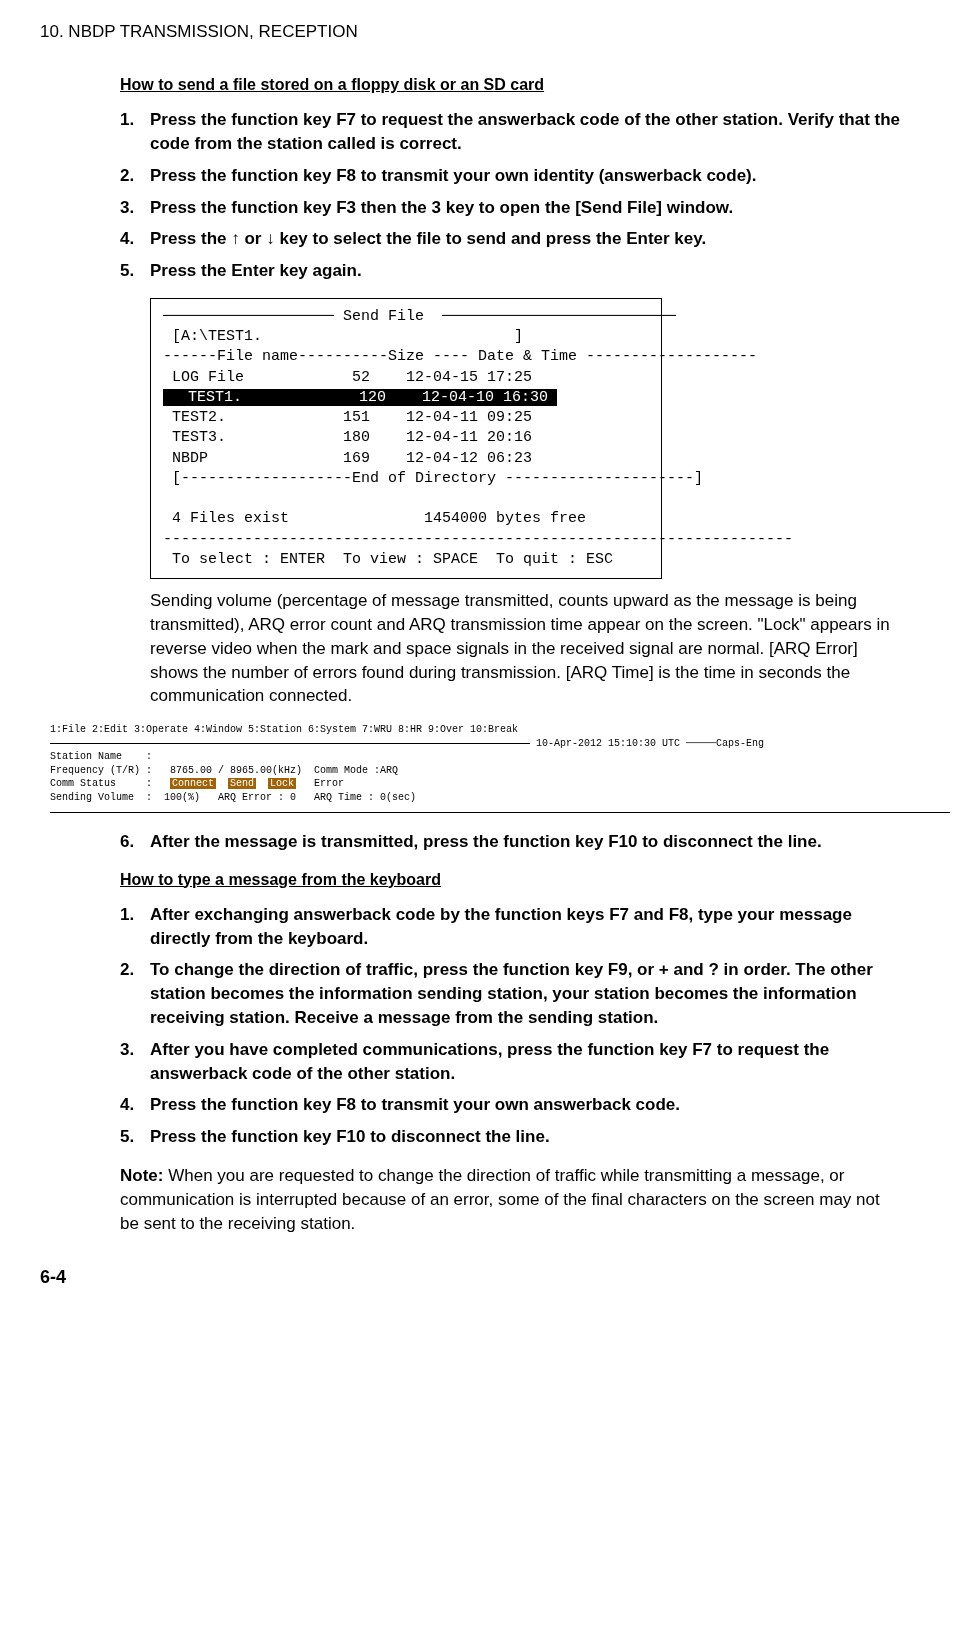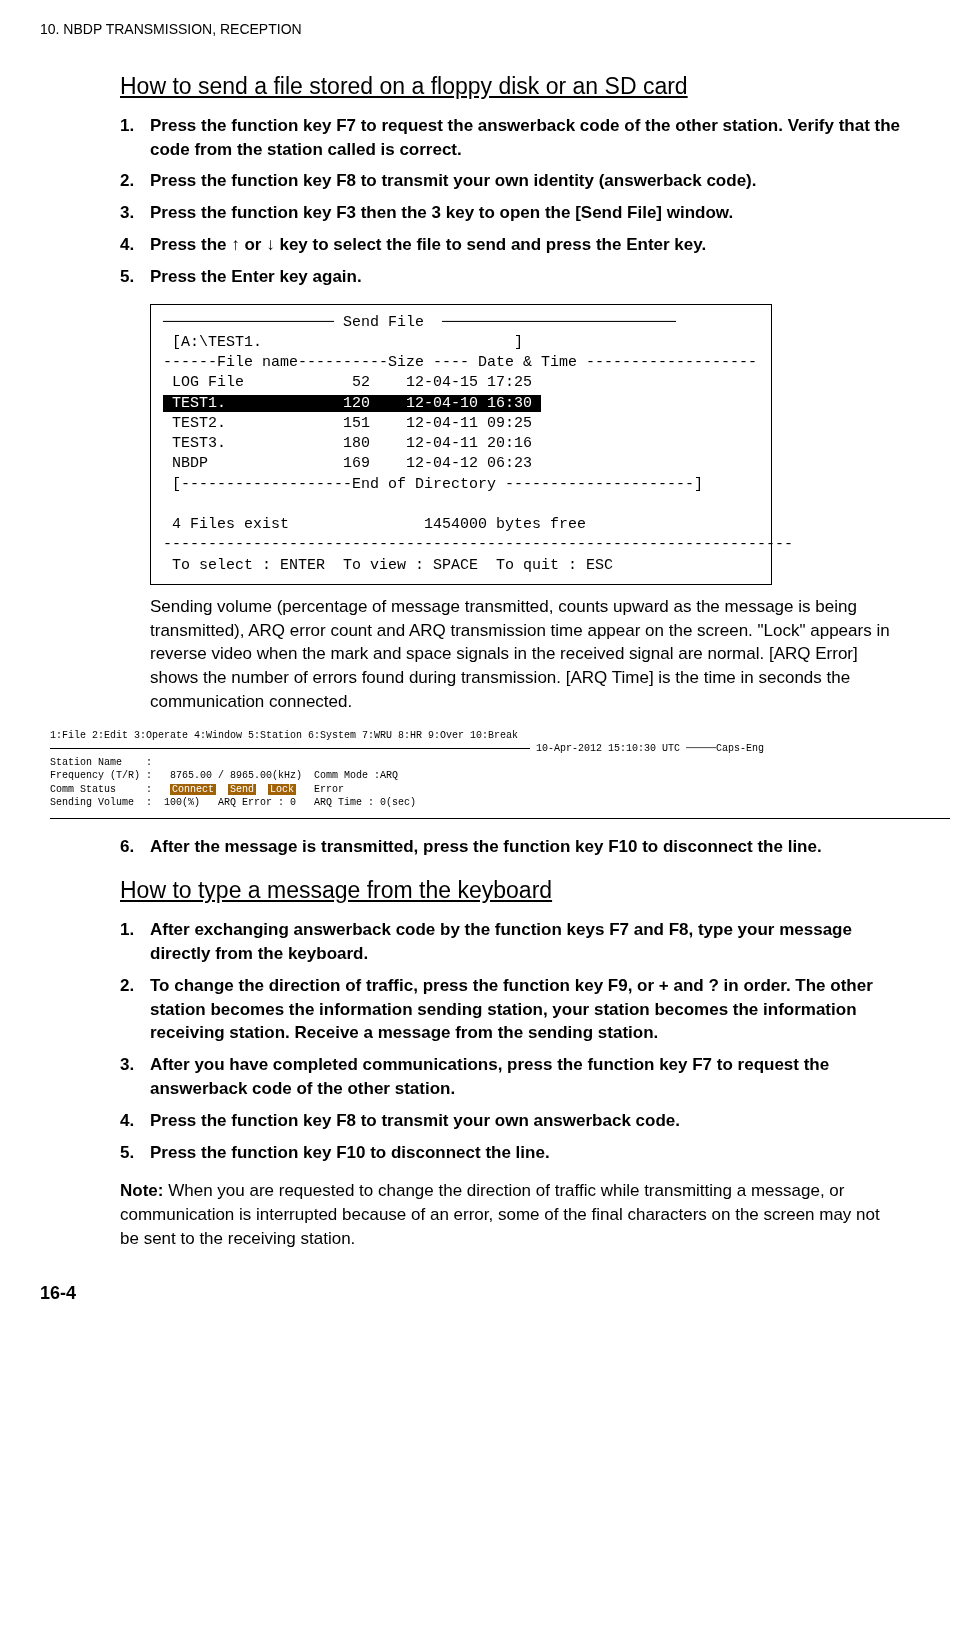--- a/index.html
+++ b/index.html
@@ -10,32 +10,32 @@
     body {
       font-family: Arial, Helvetica, sans-serif;
       font-size: 17px;
       line-height: 1.4;
       color: #000;
       background: #fff;
       width: 972px;
       padding: 20px 40px;
     }
     .header {
-      font-size: 14px;
+      font-size: 17px;
       margin-bottom: 30px;
     }
     .content {
       padding-left: 80px;
       padding-right: 30px;
     }
     .section-title {
-      font-weight: normal;
+      font-weight: bold;
       text-decoration: underline;
       margin-bottom: 12px;
-      font-size: 23px;
+      font-size: 16px;
     }
     ol {
       list-style: none;
       counter-reset: item;
       margin-bottom: 15px;
       font-weight: bold;
     }
     ol li {
       counter-increment: item;
       margin-bottom: 8px;
@@ -48,25 +48,26 @@
       left: 0;
     }
     .figure-box {
       border: 1px solid #000;
       margin: 15px 0 9px 30px;
       padding: 8px 12px;
       font-family: 'Courier New', monospace;
       font-size: 15px;
       white-space: pre;
       line-height: 1.35;
-      width: 622px;
+      width: 512px;
     }
     .highlighted {
       background: #000;
       color: #fff;
+      padding-left: 16px;
     }
     .mono-block {
       font-family: 'Courier New', monospace;
       font-size: 10px;
       white-space: pre;
       line-height: 1.35;
       margin: 12px 0 12px -70px;
       width: 900px;
     }
     .reverse {
@@ -141,13 +142,13 @@
       <li>To change the direction of traffic, press the function key <b>F9</b>, or <b>+</b> and <b>?</b> in order. The other station becomes the information sending station, your station becomes the information receiving station. Receive a message from the sending station.</li>
       <li>After you have completed communications, press the function key <b>F7</b> to request the answerback code of the other station.</li>
       <li>Press the function key <b>F8</b> to transmit your own answerback code.</li>
       <li>Press the function key <b>F10</b> to disconnect the line.</li>
     </ol>
 
   <div class="note" id="note"><b>Note:</b> When you are requested to change the direction of traffic while transmitting a message, or communication is interrupted because of an error, some of the final characters on the screen may not be sent to the receiving station.</div>
 
 </div>
 
-<div class="page-num">16-4</div>
+<div class="page-num">6-4</div>
 
 </body></html>

